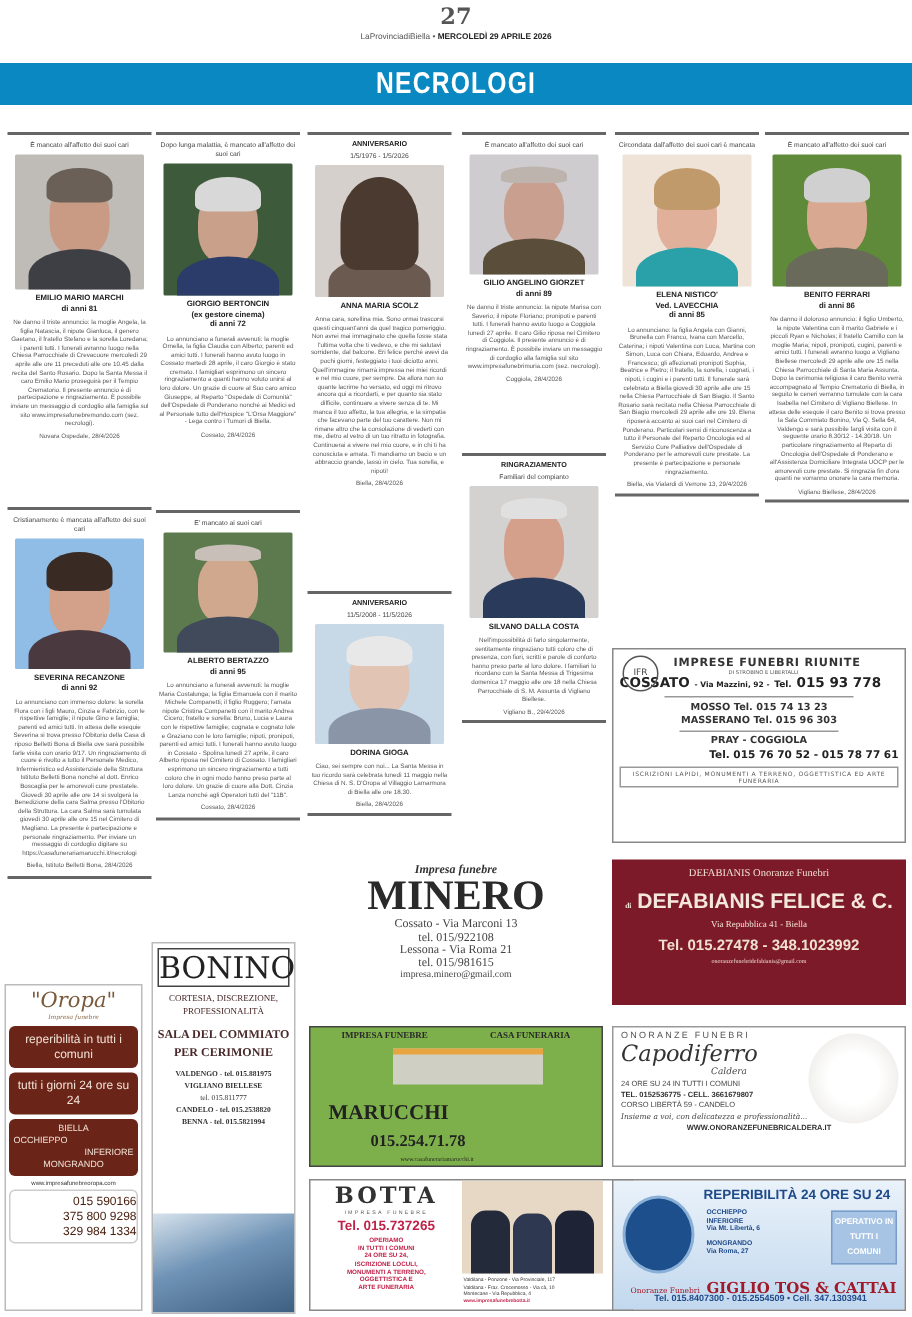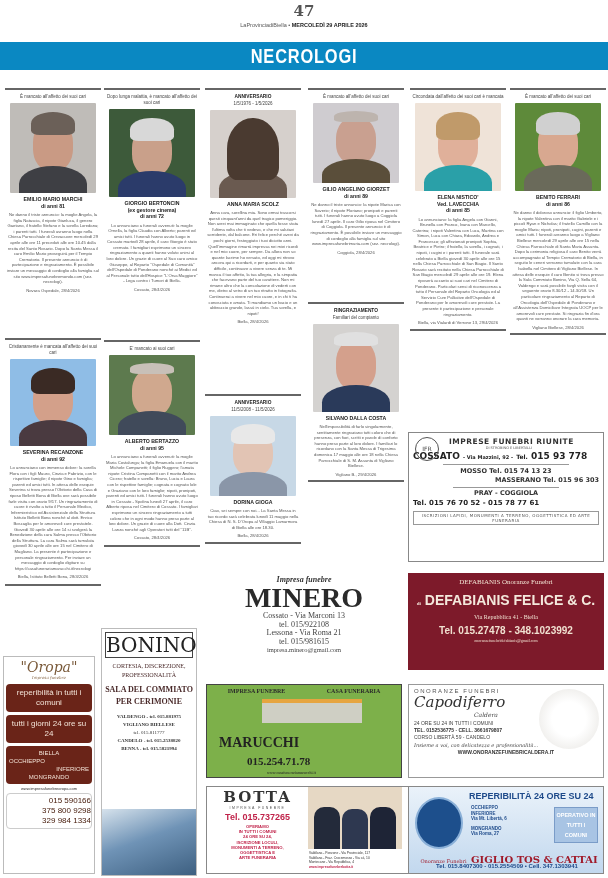--- a/index.html
+++ b/index.html
@@ -17,21 +17,21 @@
 .txt{font-size:4.2px;text-align:center;color:#555;line-height:5.6px;margin:3px 2px 3px}
 .ad{position:absolute;border:1px solid #bbb;overflow:hidden}
 .face{position:relative;overflow:hidden}
 .face:before{content:"";position:absolute;left:27%;top:18%;width:46%;height:58%;border-radius:45% 45% 42% 42%;background:var(--skin,#d7b39a)}
 .face:after{content:"";position:absolute;left:10%;top:70%;width:80%;height:40%;border-radius:50% 50% 0 0;background:var(--cloth,#3a4a6a)}
 .hair{position:absolute;left:24%;top:10%;width:52%;height:26%;border-radius:50% 50% 20% 20%;z-index:1}
 </style>
 </head>
 <body>
 
-<div class="pg">47</div>
+<div class="pg">27</div>
 <div class="sub"><span>LaProvinciadiBiella</span> • <b>MERCOLEDÌ 29 APRILE 2026</b></div>
 <div class="banner"><span>NECROLOGI</span></div>
 
 <div class="col" style="left:5px;top:88px">
   <div class="rule"></div>
   <div class="lead">È mancato all'affetto dei suoi cari</div>
   <div class="photo face" style="height:90px;background:#bfbcb8;--skin:#c99a84;--cloth:#3e3f44">
       <div class="hair" style="background:#6b6058"></div>
     </div>
   <div class="name">EMILIO MARIO MARCHI</div>
@@ -189,24 +189,24 @@
   <div class="rule" style="margin-top:3px"></div>
 </div>
 
 <div class="ad" style="left:408px;top:432px;width:196px;height:130px;background:#fff;border:1px solid #888;padding:4px;font-family:'DejaVu Sans',sans-serif">
   <div style="position:absolute;left:6px;top:4px;width:24px;height:24px;border:1px solid #555;border-radius:50%;font-size:6px;text-align:center;line-height:22px;color:#444">IFR</div>
   <div style="margin-left:36px;font-size:7.5px;font-weight:bold;color:#333;letter-spacing:0.5px">IMPRESE FUNEBRI RIUNITE</div>
   <div style="margin-left:36px;font-size:3.5px;color:#555;text-align:center;width:120px">DI STROBINO E LIBERTALLI</div>
   <div style="font-size:9px;font-weight:bold;color:#222;white-space:nowrap;margin-top:1px"><span>COSSATO</span> <span style="font-size:5px">- Via Mazzini, 92 -</span> <span style="font-size:6px">Tel.</span> <span>015 93 778</span></div>
   <div style="border-top:1px solid #999;margin:3px 30px 2px"></div>
   <div style="font-size:6.5px;font-weight:bold;color:#333;text-align:center;line-height:9px">MOSSO  Tel. 015 74 13 23</div>
-  <div style="font-size:6.5px;font-weight:bold;color:#333;text-align:right;line-height:9px">MASSERANO  Tel. 015 96 303</div>
+  <div style="font-size:6.5px;font-weight:bold;color:#333;text-align:center;line-height:9px">MASSERANO  Tel. 015 96 303</div>
   <div style="border-top:1px solid #999;margin:2px 40px 1px"></div>
   <div style="font-size:6.5px;font-weight:bold;color:#333;text-align:center;line-height:9px">PRAY - COGGIOLA</div>
-  <div style="font-size:7px;font-weight:bold;color:#222;text-align:left;line-height:10px">Tel. 015 76 70 52 - 015 78 77 61</div>
+  <div style="font-size:7px;font-weight:bold;color:#222;text-align:right;line-height:10px">Tel. 015 76 70 52 - 015 78 77 61</div>
   <div style="border:1px solid #999;font-size:4px;color:#555;text-align:center;margin-top:3px;padding:1px;letter-spacing:0.5px">ISCRIZIONI LAPIDI, MONUMENTI A TERRENO, OGGETTISTICA ED ARTE FUNERARIA</div>
 </div>
 
 <div class="ad" style="left:206px;top:573px;width:196px;height:100px;background:#fff;border:none;text-align:center;font-family:'Liberation Serif',serif">
   <div style="font-style:italic;font-weight:bold;font-size:8px;color:#333;margin-top:2px">Impresa funebre</div>
   <div style="font-weight:bold;font-size:28px;color:#2a2a2a;line-height:28px">MINERO</div>
   <div style="font-size:8px;color:#444;line-height:8.5px">Cossato - Via Marconi 13</div>
   <div style="font-size:8px;color:#444;line-height:8.5px">tel. 015/922108</div>
   <div style="font-size:8px;color:#444;line-height:8.5px">Lessona - Via Roma 21</div>
   <div style="font-size:8px;color:#444;line-height:8.5px">tel. 015/981615</div>

